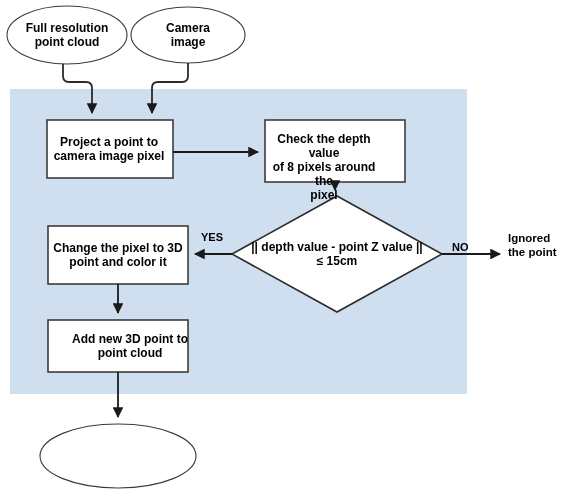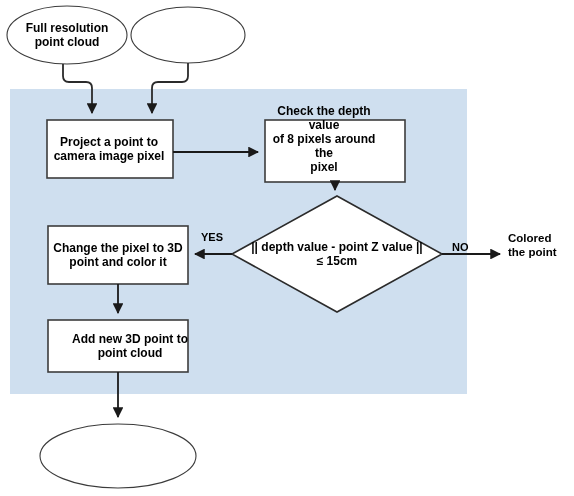--- a/index.html
+++ b/index.html
@@ -98,38 +98,40 @@
     <rect x="48" y="320" width="140" height="52" fill="#ffffff" stroke="#3c3c3c" stroke-width="1.6"></rect>
 
     <path d="M 118 372 L 118 417" fill="none" stroke="#1a1a1a" stroke-width="1.8" marker-end="url(#arrowhead)"></path>
 
     <ellipse cx="118" cy="456" rx="78" ry="32" fill="#ffffff" stroke="#3b3b3b" stroke-width="1.1"></ellipse>
   </svg>
 
   <div class="node-label" style="left:7px; top:6px; width:120px; height:58px;">Full resolution
 point cloud</div>
 
+  <div class="node-label" style="left:131px; top:7px; width:114px; height:56px;">Camera
+image</div>
 
   <div class="node-label" style="left:33px; top:120px; width:152px; height:58px;">Project a point to
 camera image pixel</div>
 
-  <div class="node-label" style="left:265px; top:108px; width:118px; height:62px;">Check the depth value
+  <div class="node-label" style="left:265px; top:136px; width:118px; height:62px;">Check the depth value
 of 8 pixels around the
 pixel</div>
 
   <div class="node-label" style="left:232px; top:225px; width:210px; height:58px;">|| depth value  -  point Z value ||
 ≤ 15cm</div>
 
   <div class="node-label" style="left:48px; top:226px; width:140px; height:58px;">Change the pixel to 3D
 point and color it</div>
 
   <div class="node-label" style="left:48px; top:320px; width:140px; height:52px;padding-left:12px;">Add new 3D point to
 point cloud</div>
 
 
   <div class="edge-label" style="left:201px; top:231px;">YES</div>
 
   <div class="edge-label" style="left:452px; top:241px;text-align:right;">NO</div>
 
-  <div class="terminal-text" style="left:508px; top:231px;">Colored
+  <div class="terminal-text" style="left:508px; top:231px;">Ignored
 the point</div>
 
 </div>
 
 </body></html>

